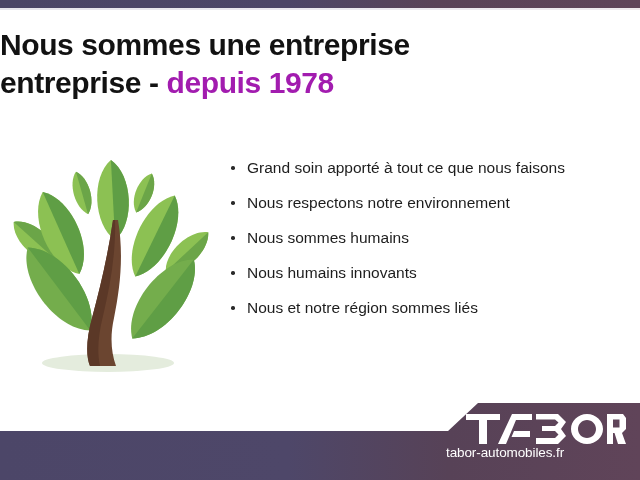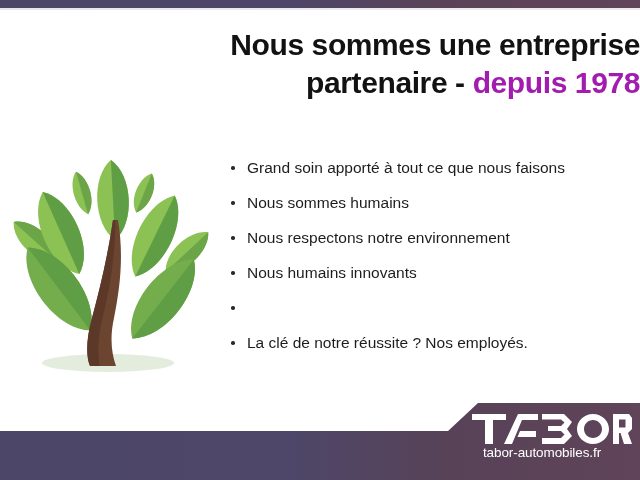--- a/index.html
+++ b/index.html
@@ -28,21 +28,21 @@
     left: 0; top: 8px;
     width: 640px; height: 2px;
     background: linear-gradient(to right, #e7e5ec 0%, #eceaf0 60%, #efe9ed 100%);
   }
 
   
   .headline {
     position: absolute;
     left: 0; top: 26px;
     width: 640px;
-    text-align: right;
+    text-align: left;
     font-weight: bold;
     font-size: 30px;
     line-height: 38px;
     letter-spacing: -0.4px;
     color: #121212;
   }
   .headline .line2 { display: block; }
   .headline .accent { color: #a21caf; }
   .headline .spacer { letter-spacing: 4px; }
 
@@ -81,23 +81,23 @@
   
   .bottombar {
     position: absolute;
     left: 0; top: 398px;
     width: 640px; height: 82px;
   }
   .bottombar svg { display: block; width: 640px; height: 82px; }
 
   .brand {
     position: absolute;
-    right: 8px; top: 414px;
+    right: 14px; top: 414px;
     width: 180px;
-    text-align: center;
+    text-align: left;
   }
   .brand-mark {
     display: block;
   }
   .brand-mark svg { display: block; margin-left: auto; }
   .brand-tagline {
     display: block;
     margin-top: 1px;
     font-size: 13.5px;
     color: #ffffff;
@@ -106,21 +106,21 @@
 </style>
 </head>
 <body>
 
 <div class="top-strip"></div>
 <div class="top-strip-hairline"></div>
 
 <h1 class="headline">
   <span>Nous sommes une entreprise</span>
   <span class="line2">
-    <span>partenaire - </span><span class="spacer"> </span><span class="accent">depuis 1978</span>
+    <span>entreprise - </span><span class="spacer"> </span><span class="accent">depuis 1978</span>
   </span>
 </h1>
 
 <div class="tree">
   <svg viewBox="0 0 205 225" xmlns="http://www.w3.org/2000/svg">
 
     <ellipse cx="96" cy="203" rx="66" ry="9" fill="#e4ecdd"></ellipse>
 
     <g>
 
@@ -172,25 +172,24 @@
 
     <g>
       <path d="M101,60 C96,95 88,128 80,158 C74,180 74,196 78,206 L104,206 C99,192 98,176 102,158 C108,128 112,96 106,60 Z" fill="#6b4530"></path>
       <path d="M101,60 C96,95 88,128 80,158 C74,180 74,196 78,206 L88,206 C85,192 86,176 91,156 C98,126 104,94 103,60 Z" fill="#5b3827"></path>
     </g>
   </svg>
 </div>
 
 <ul class="bullets">
   <li><span class="dot"></span><span>Grand soin apporté à tout ce que nous faisons</span></li>
+  <li><span class="dot"></span><span>Nous respectons notre environnement</span></li>
   <li><span class="dot"></span><span>Nous sommes humains</span></li>
-  <li><span class="dot"></span><span>Nous respectons notre environnement</span></li>
   <li><span class="dot"></span><span>Nous humains innovants</span></li>
-  <li><span class="dot"></span></li>
-  <li><span class="dot"></span><span>La clé de notre réussite ? Nos employés.</span></li>
+  <li><span class="dot"></span><span>Nous et notre région sommes liés</span></li>
 </ul>
 
 <div class="bottombar">
   <svg viewBox="0 0 640 82" xmlns="http://www.w3.org/2000/svg">
     <defs>
       <linearGradient id="barGrad" x1="0" y1="0" x2="1" y2="0">
         <stop offset="0" stop-color="#4c4668"></stop>
         <stop offset="0.45" stop-color="#4e4769"></stop>
         <stop offset="0.70" stop-color="#574257"></stop>
         <stop offset="1" stop-color="#604459"></stop>

